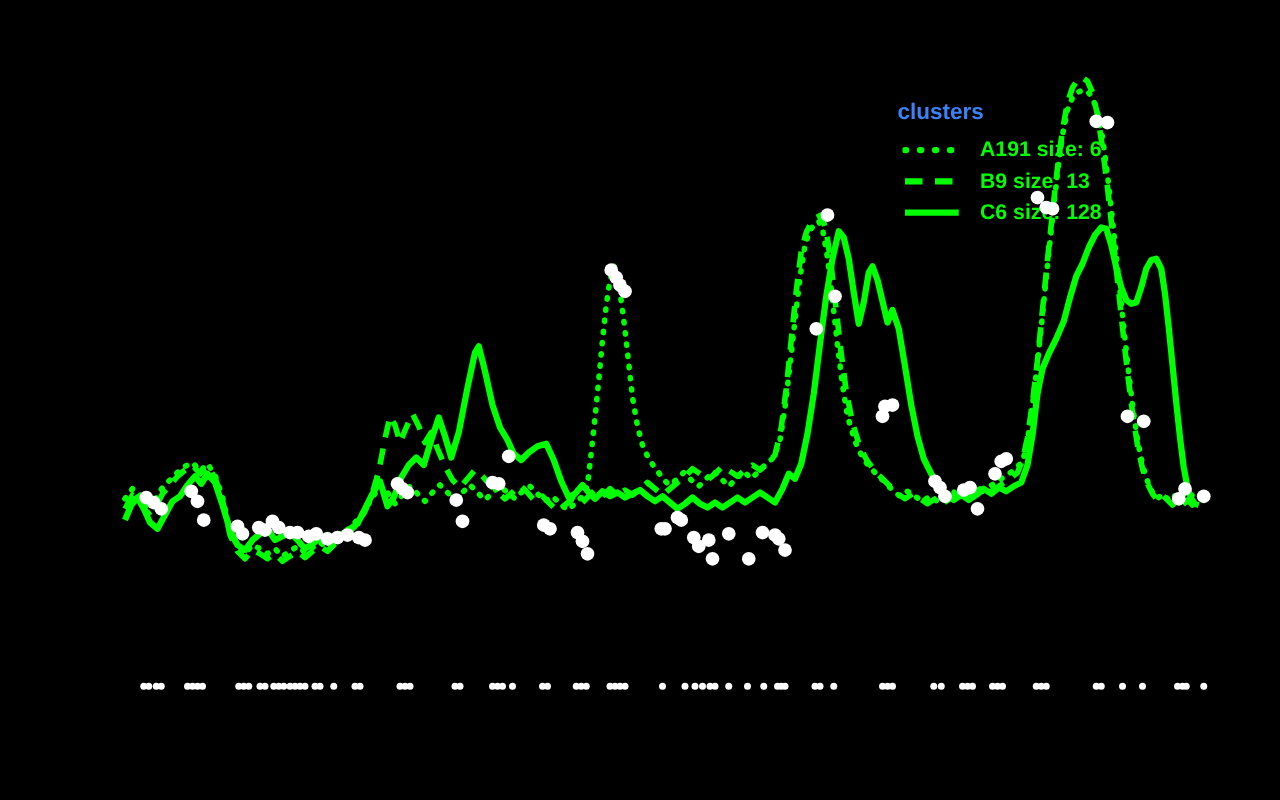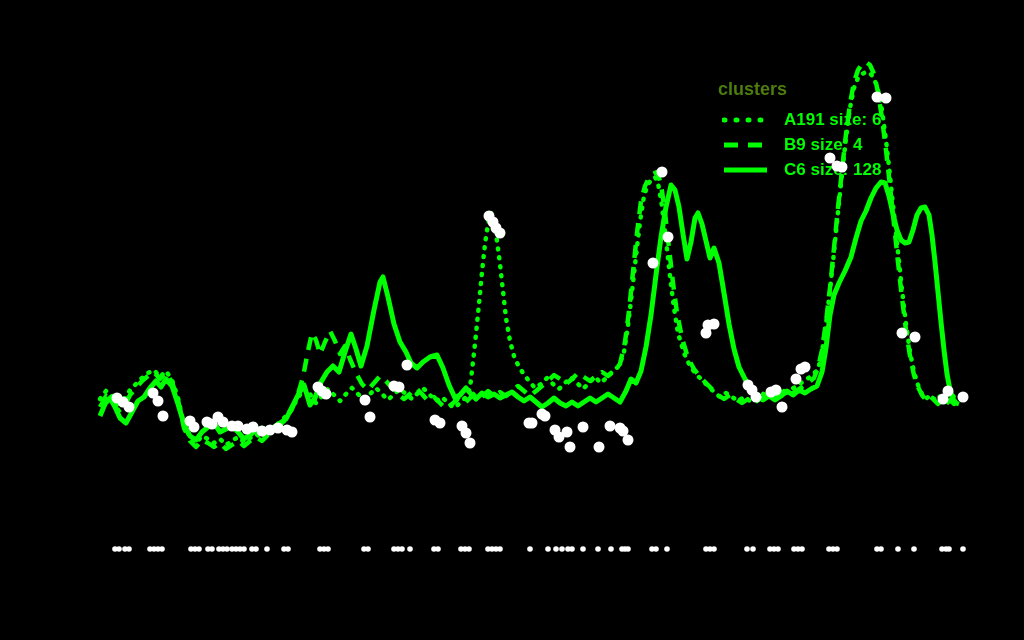--- a/index.html
+++ b/index.html
@@ -1,19 +1,19 @@
 <!DOCTYPE html>
 <html><head>
 <meta charset="utf-8">
 <style>
   html,body{margin:0;padding:0;background:#000;}
   #stage{position:relative;width:1024px;height:640px;background:#000;overflow:hidden;
          font-family:"Liberation Sans",sans-serif;}
   #legend{position:absolute;left:716px;top:80px;z-index:1;}
-  .legend-title{color:#4d7c0f;font-weight:bold;font-size:18px;line-height:18px;margin:0 0 9px 2px;}
+  .legend-title{color:#3b82f6;font-weight:bold;font-size:18px;line-height:18px;margin:0 0 9px 2px;}
   .legend-row{display:flex;align-items:center;height:25px;padding-left:6px;}
   .sample{width:47px;height:8px;margin-right:15px;flex:0 0 auto;}
   .legend-label{color:#00FF00;font-weight:bold;font-size:17px;line-height:17px;white-space:nowrap;}
   #plot{position:absolute;left:0;top:0;z-index:2;pointer-events:none;}
 </style>
 </head>
 <body>
 
 <div id="stage">
 
@@ -24,21 +24,21 @@
       <svg class="sample" viewBox="0 0 47 8">
         <line x1="2" y1="4" x2="45" y2="4" stroke="#00FF00" stroke-width="5" stroke-dasharray="1 11" stroke-linecap="round"></line>
       </svg>
       <span class="legend-label">A191 size: 6</span>
     </div>
 
     <div class="legend-row">
       <svg class="sample" viewBox="0 0 47 8">
         <line x1="2" y1="4" x2="45" y2="4" stroke="#00FF00" stroke-width="5" stroke-dasharray="14 10" stroke-linecap="butt"></line>
       </svg>
-      <span class="legend-label">B9 size: 4</span>
+      <span class="legend-label">B9 size: 13</span>
     </div>
 
     <div class="legend-row">
       <svg class="sample" viewBox="0 0 47 8">
         <line x1="2" y1="4" x2="45" y2="4" stroke="#00FF00" stroke-width="5"></line>
       </svg>
       <span class="legend-label">C6 size: 128</span>
     </div>
   </div>
 

